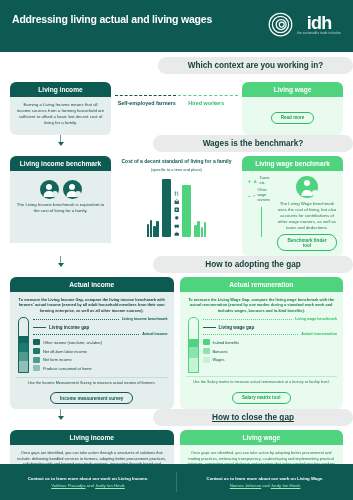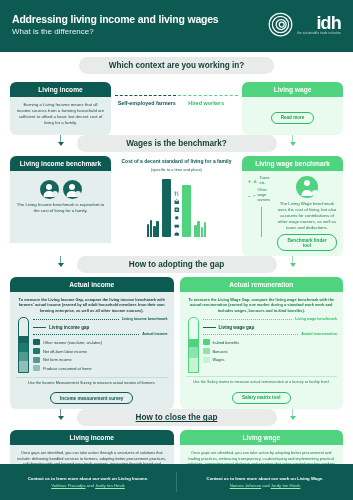--- a/index.html
+++ b/index.html
@@ -19,26 +19,26 @@
     height:52px;
     padding:9px 12px 0 12px;
     display:flex; align-items:flex-start; justify-content:space-between;
     position:relative;
   }
   .header-titles{ padding-top:4px; }
   .h-title{ color:#ffffff; font-size:10.5px; font-weight:bold; letter-spacing:-0.2px; line-height:12px; }
   .h-sub{ color:#e6f2ef; font-size:8px; margin-top:2px; line-height:10px; }
   .logo{ display:flex; align-items:center; gap:4px; padding-top:3px; }
   .logo-mark{ width:25px; height:25px; }
-  .logo-text{ display:flex; flex-direction:column; align-items:flex-end; }
+  .logo-text{ display:flex; flex-direction:column; align-items:center; }
   .logo-idh{ color:#fff; font-size:18px; font-weight:bold; line-height:16px; letter-spacing:-0.8px; }
   .logo-tag{ color:#cfe6e0; font-size:2.6px; letter-spacing:0.3px; margin-top:1px; }
 
   
-  .pill-row{ display:flex; justify-content:center; position:relative; }
+  .pill-row{ display:flex; justify-content:flex-end; position:relative; }
   .pill{
     background:#e8ebea; border-radius:11px;
     font-size:8.2px; font-weight:bold; color:#17423d;
     padding:4px 22px; text-align:center; min-width:195px;
   }
   .pill.wide{ min-width:200px; }
 
   
   .card{ border-radius:6px; overflow:hidden; }
   .card-head{ text-align:center; font-size:6.6px; font-weight:bold; color:#fff; padding:4px 2px; }
@@ -149,22 +149,21 @@
   .arrow-dn.g{ border-top-color:#4fd37f; }
   .conn-row{ display:flex; padding:0 10px; }
   .conn-cell{ width:101px; }
   .conn-cell.flexi{ flex:1; }
 </style>
 </head>
 <body>
 
 <div class="header">
   <div class="header-titles">
-    <div class="h-title">Addressing living income and living wages</div>
-    <div class="h-sub">What is the difference?</div>
+    <div class="h-title">Addressing living actual and living wages</div>
   </div>
   <div class="logo">
     <svg class="logo-mark" viewBox="0 0 40 40">
       <circle cx="20" cy="20" r="18" fill="none" stroke="#ffffff" stroke-width="2"></circle>
       <circle cx="20" cy="20" r="13" fill="none" stroke="#ffffff" stroke-width="2"></circle>
       <circle cx="21" cy="20" r="8" fill="none" stroke="#ffffff" stroke-width="2"></circle>
       <circle cx="22" cy="20" r="4" fill="none" stroke="#ffffff" stroke-width="2"></circle>
     </svg>
     <div class="logo-text">
       <div class="logo-idh">idh</div>

